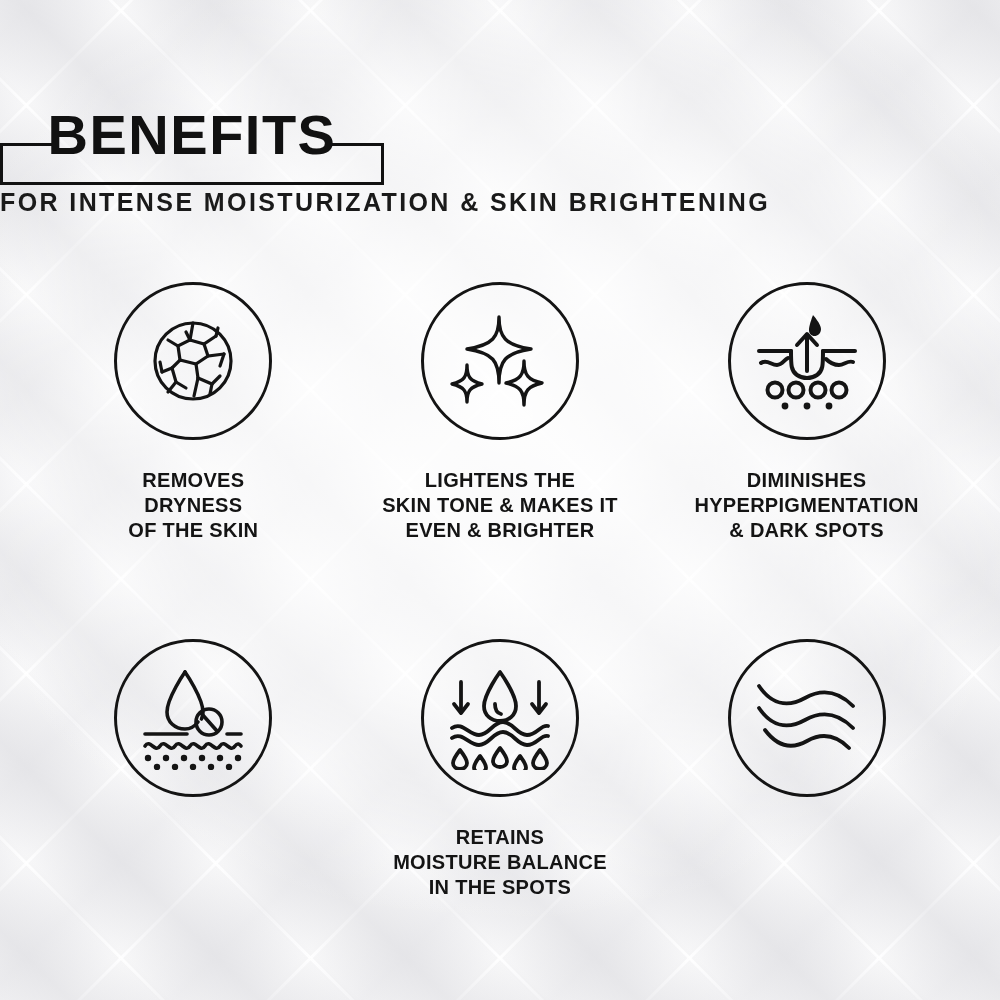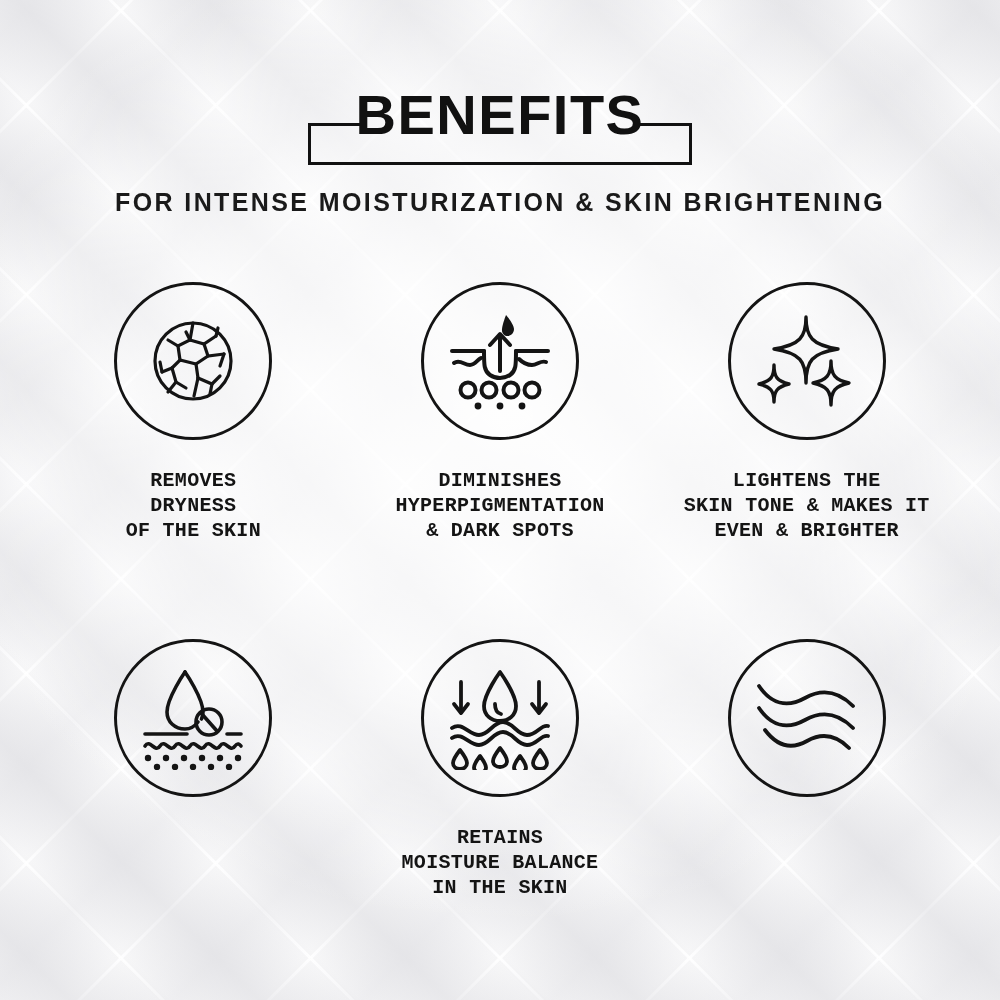--- a/index.html
+++ b/index.html
@@ -77,24 +77,24 @@
   #content {
     position: relative;
     z-index: 10;
     width: 1000px;
     height: 1000px;
   }
 
   
   .title-wrap {
     position: absolute;
-    top: 84px;
+    top: 104px;
     left: 0;
     width: 1000px;
-    text-align: center;
+    text-align: left;
   }
   .title-frame {
     position: relative;
     display: inline-block;
     width: 384px;
     height: 82px;
   }
   .bracket {
     position: absolute;
     width: 54px;
@@ -131,38 +131,37 @@
     line-height: 62px;
     white-space: nowrap;
     background: transparent;
     padding: 0 16px;
   }
   .subtitle {
     position: absolute;
     top: 188px;
     left: 0;
     width: 1000px;
-    text-align: center;
+    text-align: left;
     font-size: 25px;
     font-weight: 700;
     letter-spacing: 2.4px;
     color: #1a1a1a;
     white-space: nowrap;
   }
 
   
   .grid {
     position: absolute;
     top: 282px;
     left: 40px;
     width: 920px;
     display: grid;
     grid-template-columns: repeat(3, 1fr);
     row-gap: 96px;
-    font-family: Liberation Mono, monospace;
   }
   .benefit {
     display: flex;
     flex-direction: column;
     align-items: center;
   }
   .icon-circle {
     width: 158px;
     height: 158px;
     border: 3px solid #141414;
@@ -229,20 +228,36 @@
           <path d="M74 78 L72 88"></path>
         </svg>
       </div>
       <div class="benefit-label">REMOVES
 DRYNESS
 OF THE SKIN</div>
     </div>
 
     <div class="benefit">
       <div class="icon-circle">
+        <svg width="106" height="100" viewBox="0 0 106 100" fill="none" stroke="#141414" stroke-width="3.4" stroke-linejoin="round">
+
+          <path d="M52 6 C52 26 58 34 84 38 C58 42 52 50 52 72 C52 50 46 42 20 38 C46 34 52 26 52 6 Z"></path>
+
+          <path d="M20 54 C20 66 23 70 35 73 C23 76 20 80 20 91 C20 80 17 76 5 73 C17 70 20 66 20 54 Z"></path>
+
+          <path d="M77 50 C77 64 81 69 95 72 C81 75 77 80 77 94 C77 80 73 75 59 72 C73 69 77 64 77 50 Z"></path>
+        </svg>
+      </div>
+      <div class="benefit-label">LIGHTENS THE
+SKIN TONE &amp; MAKES IT
+EVEN &amp; BRIGHTER</div>
+    </div>
+
+    <div class="benefit">
+      <div class="icon-circle">
         <svg width="112" height="104" viewBox="0 0 112 104" fill="none" stroke="#141414" stroke-width="4" stroke-linecap="round" stroke-linejoin="round">
 
           <path d="M62 6 C62 6 70 15 70 20 C70 24.5 66.5 27 63.5 27 C60.5 27 57.5 24.5 58 20 C58.5 15 62 6 62 6 Z" fill="#141414" stroke="none"></path>
 
           <path d="M8 42 L40 42"></path>
           <path d="M72 42 L104 42"></path>
 
           <path d="M40 42 C40 56 40 62 46 66 C52 70 60 70 66 66 C72 62 72 56 72 42"></path>
 
           <path d="M56 62 L56 26"></path>
@@ -257,36 +272,20 @@
           <circle cx="88" cy="81" r="7.5"></circle>
 
           <circle cx="34" cy="97" r="3.4" fill="#141414" stroke="none"></circle>
           <circle cx="56" cy="97" r="3.4" fill="#141414" stroke="none"></circle>
           <circle cx="78" cy="97" r="3.4" fill="#141414" stroke="none"></circle>
         </svg>
       </div>
       <div class="benefit-label">DIMINISHES
 HYPERPIGMENTATION
 &amp; DARK SPOTS</div>
-    </div>
-
-    <div class="benefit">
-      <div class="icon-circle">
-        <svg width="106" height="100" viewBox="0 0 106 100" fill="none" stroke="#141414" stroke-width="3.4" stroke-linejoin="round">
-
-          <path d="M52 6 C52 26 58 34 84 38 C58 42 52 50 52 72 C52 50 46 42 20 38 C46 34 52 26 52 6 Z"></path>
-
-          <path d="M20 54 C20 66 23 70 35 73 C23 76 20 80 20 91 C20 80 17 76 5 73 C17 70 20 66 20 54 Z"></path>
-
-          <path d="M77 50 C77 64 81 69 95 72 C81 75 77 80 77 94 C77 80 73 75 59 72 C73 69 77 64 77 50 Z"></path>
-        </svg>
-      </div>
-      <div class="benefit-label">LIGHTENS THE
-SKIN TONE &amp; MAKES IT
-EVEN &amp; BRIGHTER</div>
     </div>
 
     <div class="benefit">
       <div class="icon-circle">
         <svg width="112" height="104" viewBox="0 0 112 104" fill="none" stroke="#141414" stroke-width="3.6" stroke-linecap="round" stroke-linejoin="round">
 
           <path d="M48 6 C48 6 30 32 30 46 C30 56 38 63 48 63 C54 63 58 60 61 56"></path>
           <path d="M48 6 C48 6 66 32 66 46 C66 49 65.5 51 64.5 53"></path>
 
           <circle cx="72" cy="56" r="13"></circle>
@@ -330,21 +329,21 @@
 
           <path d="M14 84 C14 84 7 93 7 97 C7 100.5 10 103 14 103 C18 103 21 100.5 21 97 C21 93 14 84 14 84 Z"></path>
           <path d="M34 90 C34 90 28 98 28 101.5 C28 104.5 30.5 106.5 34 106.5 C37.5 106.5 40 104.5 40 101.5 C40 98 34 90 34 90 Z"></path>
           <path d="M54 82 C54 82 47 91 47 95 C47 98.5 50 101 54 101 C58 101 61 98.5 61 95 C61 91 54 82 54 82 Z"></path>
           <path d="M74 90 C74 90 68 98 68 101.5 C68 104.5 70.5 106.5 74 106.5 C77.5 106.5 80 104.5 80 101.5 C80 98 74 90 74 90 Z"></path>
           <path d="M94 84 C94 84 87 93 87 97 C87 100.5 90 103 94 103 C98 103 101 100.5 101 97 C101 93 94 84 94 84 Z"></path>
         </svg>
       </div>
       <div class="benefit-label">RETAINS
 MOISTURE BALANCE
-IN THE SKIN</div>
+IN THE SPOTS</div>
     </div>
 
     <div class="benefit">
       <div class="icon-circle">
         <svg width="104" height="76" viewBox="0 0 104 76" fill="none" stroke="#141414" stroke-width="3.8" stroke-linecap="round">
           <path d="M4 6 C16 24 32 28 50 18 C68 8 84 12 98 26"></path>
           <path d="M4 28 C16 46 32 50 50 40 C68 30 84 34 98 48"></path>
           <path d="M10 50 C22 66 36 70 52 61 C68 52 82 56 94 68"></path>
         </svg>
       </div>

